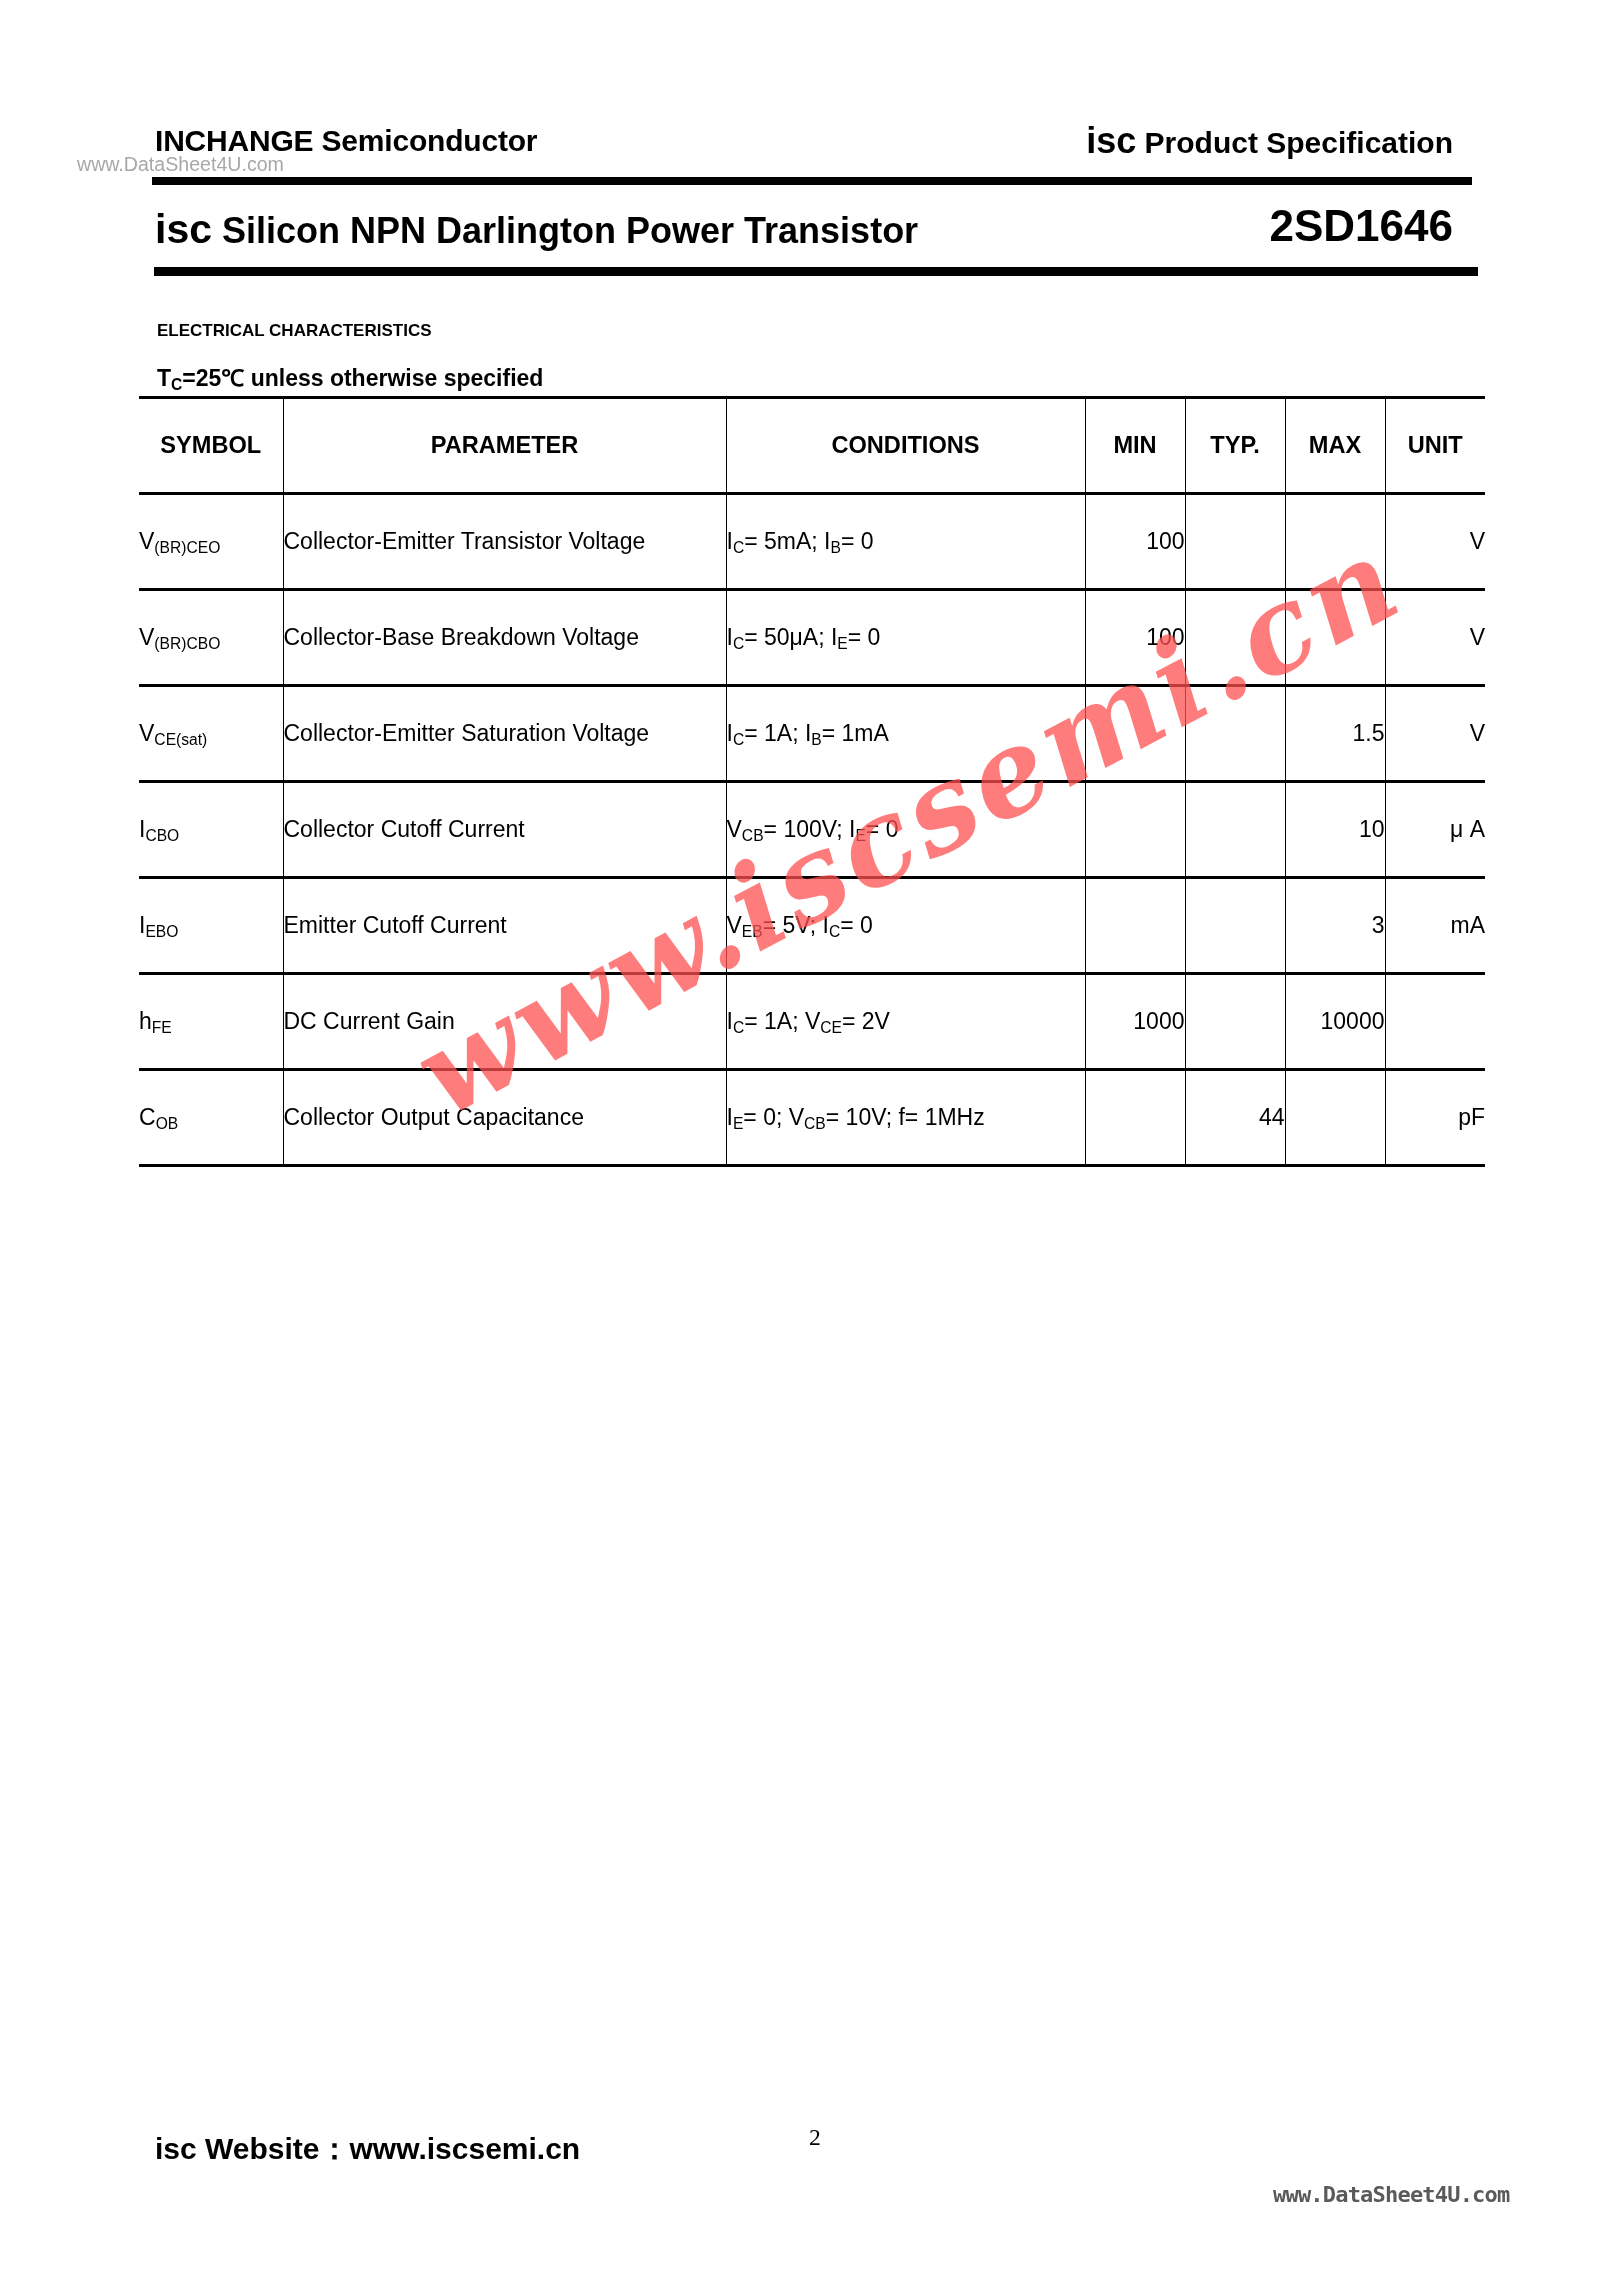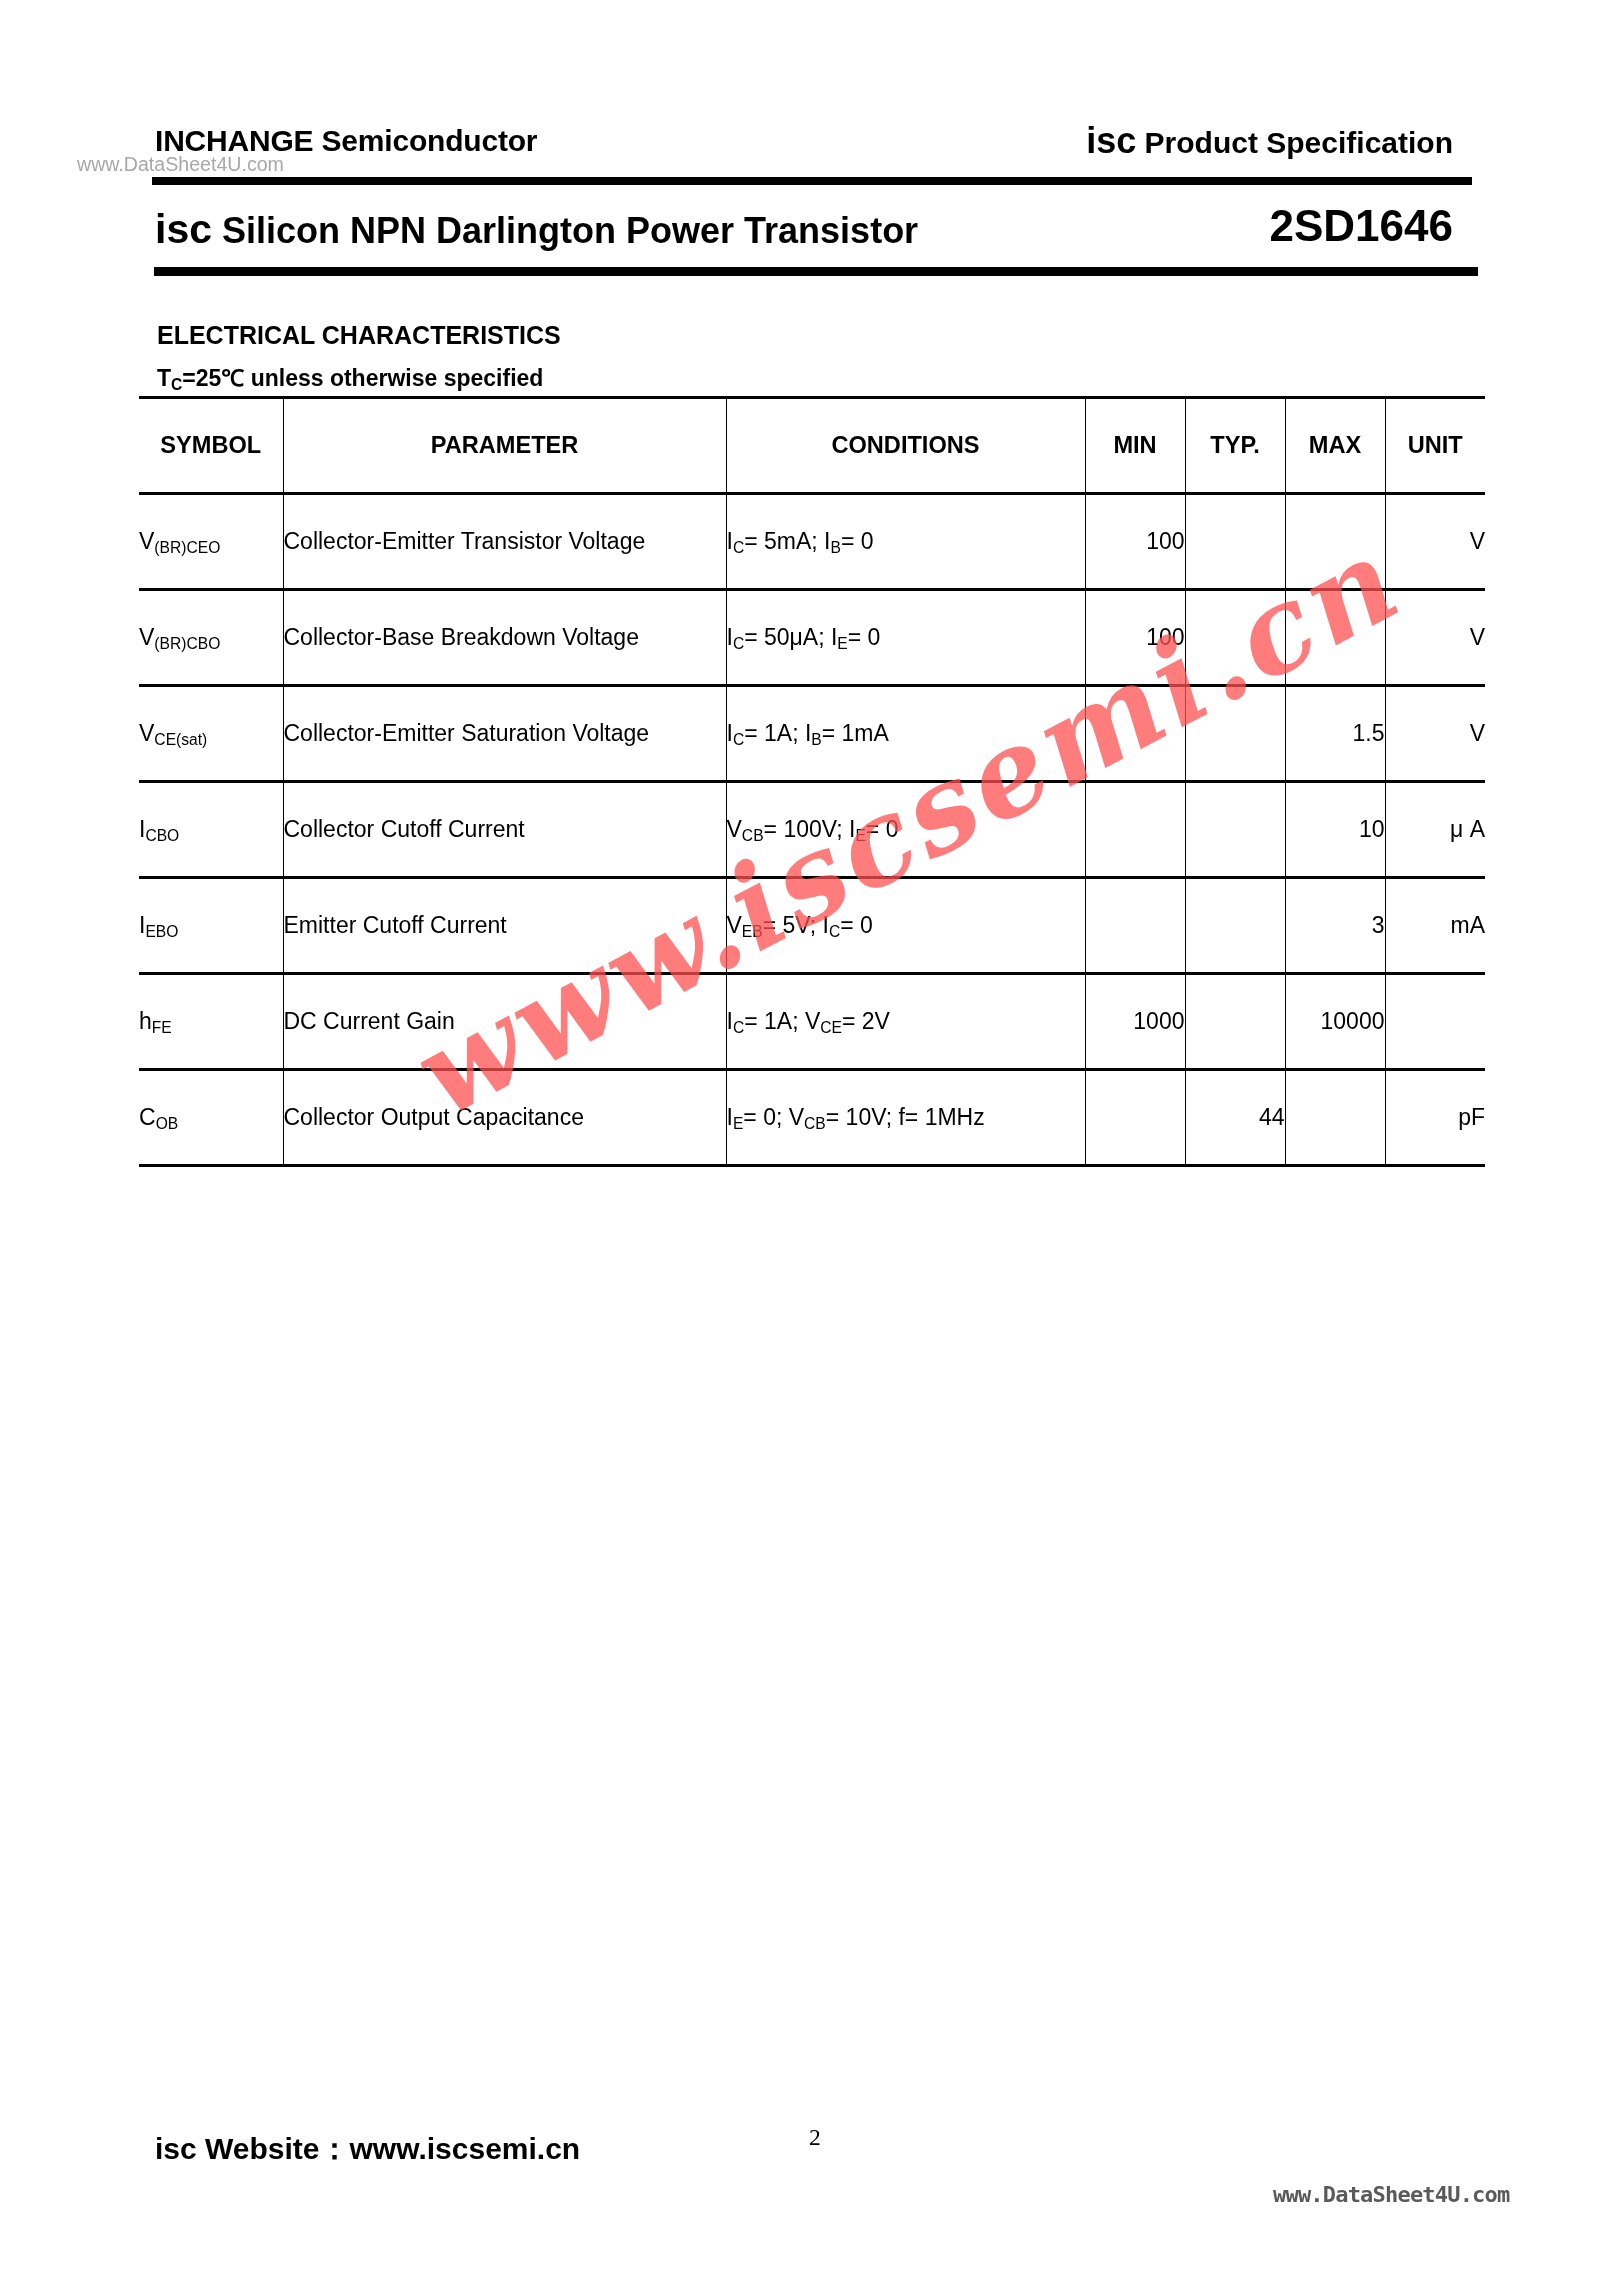--- a/index.html
+++ b/index.html
@@ -8,21 +8,21 @@
   .abs { position: absolute; }
   .hdr-company { left: 155px; top: 124px; font-size: 30px; font-weight: bold; letter-spacing: -0.2px; white-space: nowrap; text-align: center; }
   .hdr-spec { right: 170px; top: 120px; font-size: 30px; font-weight: bold; white-space: nowrap; }
   .hdr-spec .isc { font-size: 36px; }
   .wm-top { left: 77px; top: 153px; font-size: 19.6px; color: #a8a8a8; white-space: nowrap; }
   .rule1 { left: 152px; top: 177px; width: 1320px; height: 7.9px; background: #000; }
   .title { left: 155px; top: 206px; font-size: 36px; font-weight: bold; white-space: nowrap; }
   .title .isc { font-size: 41px; }
   .part { right: 170px; top: 201px; font-size: 44px; font-weight: bold; white-space: nowrap; }
   .rule2 { left: 154px; top: 267px; width: 1324px; height: 8.6px; background: #000; }
-  .sec-title { left: 157px; top: 321px; font-size: 25px; font-weight: bold; white-space: nowrap; }
+  .sec-title { left: 157px; top: 321px; font-size: 17px; font-weight: bold; white-space: nowrap; }
   .sec-cond { left: 157px; top: 361px; font-size: 23px; font-weight: bold; white-space: nowrap; }
   .sec-cond sub, td sub { font-size: 0.68em; vertical-align: -0.25em; line-height: 0; }
 
   table.spec { position: absolute; left: 139px; top: 396px; width: 1346px;
                border-collapse: collapse; table-layout: fixed; }
   table.spec th, table.spec td { height: 93px; padding: 0; border-top: 3.1px solid #000;
                border-bottom: 3.1px solid #000; font-size: 23px; vertical-align: middle; white-space: nowrap; }
   table.spec th { font-weight: bold; text-align: center; font-size: 23.6px; }
   table.spec th + th, table.spec td + td { border-left: 1.6px solid #000; }
   td.c-sym { }

